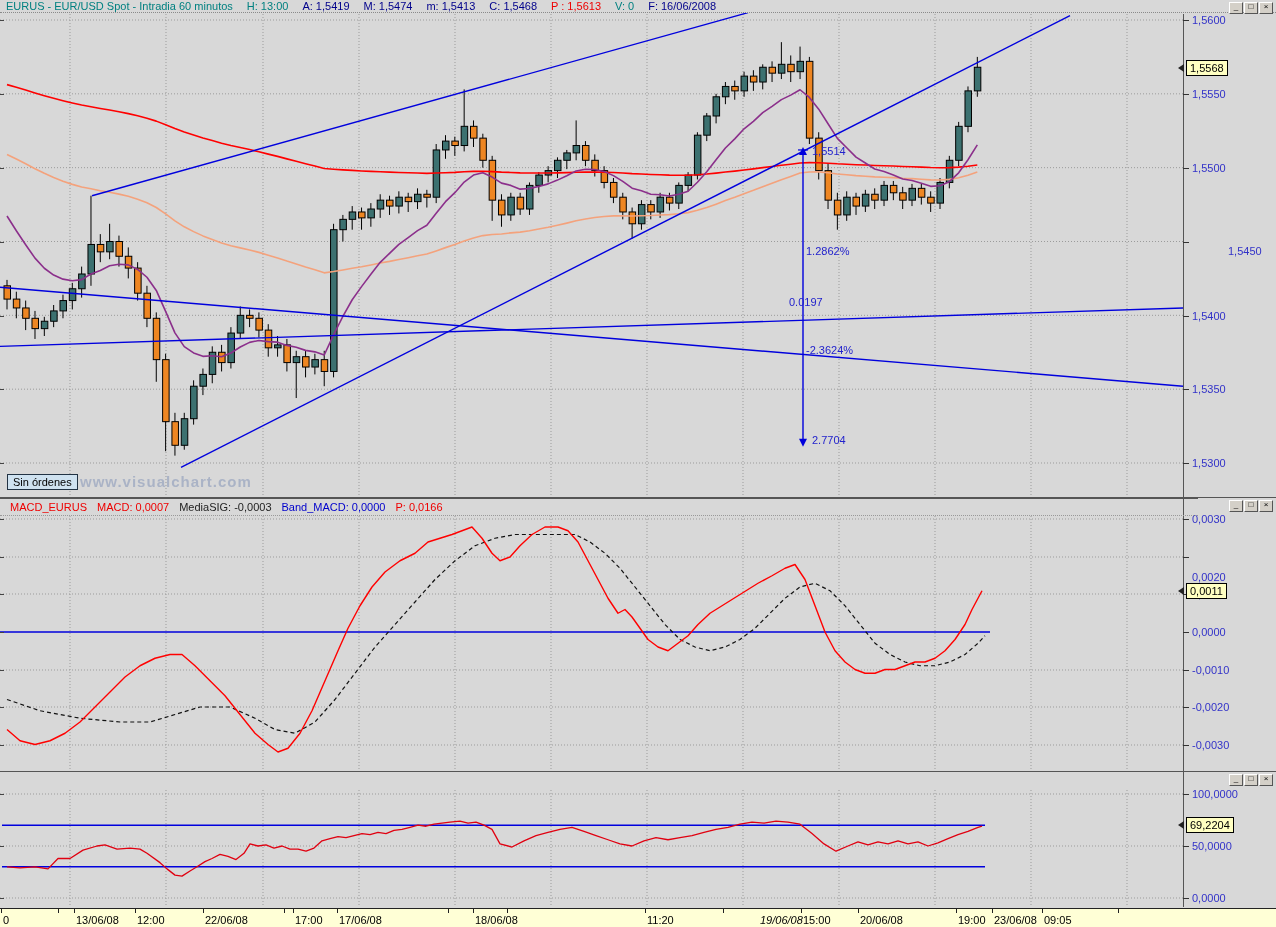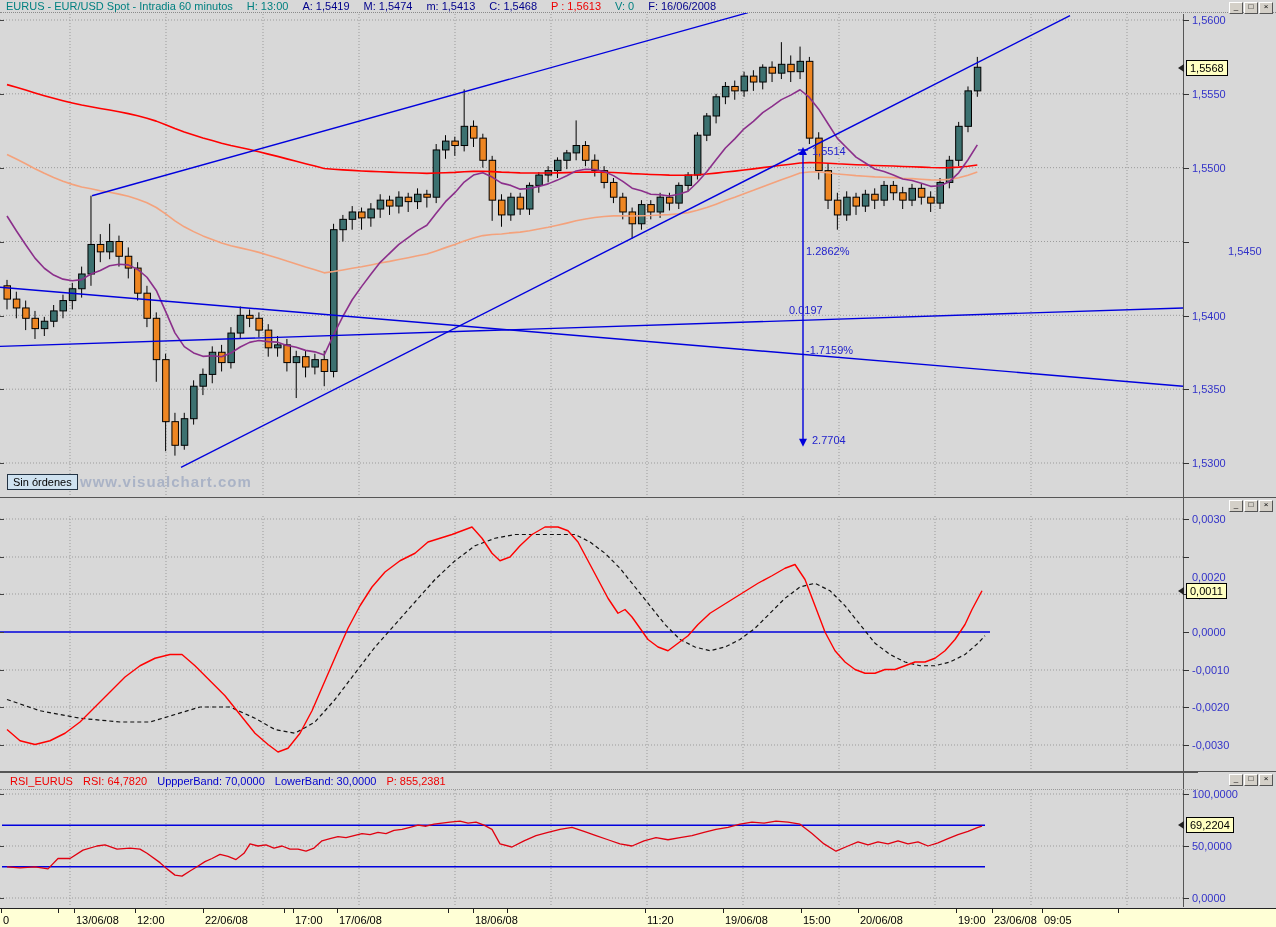--- a/index.html
+++ b/index.html
@@ -321,21 +321,21 @@
       <line x1="2" y1="866.8" x2="985" y2="866.8" stroke="#0000dd" stroke-width="1.5"></line>
       <polyline points="7,866.8 20,867.84 35,866.8 48,868.88 58,858.48 70,858.48 83,850.16 97,846 105,844.96 117,849.12 130,848.08 140,849.12 147,853.28 160,862.64 167,868.88 175,875.12 182,876.16 190,870.96 197,866.8 205,861.6 212,858.48 220,854.32 228,856.4 236,859.52 244,853.28 250,843.92 258,846 266,844.96 274,848.08 282,846 290,849.12 298,849.12 306,851.2 314,848.08 322,840.8 330,838.72 338,836.64 346,837.68 354,835.6 362,833.52 370,834.56 378,832.48 386,833.52 394,830.4 402,829.36 410,827.28 418,825.2 426,826.24 434,824.16 442,823.12 450,822.08 460,821.04 468,823.12 476,822.08 484,825.2 492,829.36 500,843.92 512,847.04 524,840.8 536,835.6 548,832.48 560,829.36 572,827.28 584,831.44 596,835.6 608,839.76 620,843.92 632,846 644,840.8 656,837.68 668,839.76 680,837.68 692,835.6 704,832.48 716,829.36 728,827.28 740,824.16 752,822.08 764,823.12 776,821.04 788,822.08 800,824.16 812,833.52 824,843.92 836,851.2 848,846 858,841.84 868,844.96 878,841.84 888,843.92 898,840.8 908,843.92 918,841.84 928,846 938,842.88 948,838.72 958,834.56 968,831.44 978,827.28 982,826.032" fill="none" stroke="#e00010" stroke-width="1.3" stroke-linejoin="round"></polyline>
     </svg>
 
   <div class="titlebar" id="titlebar"><span style="color: rgb(0, 128, 128);">EURUS - EUR/USD Spot - Intradia 60 minutos</span><span style="color: rgb(0, 128, 128);">H: 13:00</span><span style="color: rgb(0, 0, 139);">A: 1,5419</span><span style="color: rgb(0, 0, 139);">M: 1,5474</span><span style="color: rgb(0, 0, 139);">m: 1,5413</span><span style="color: rgb(0, 0, 139);">C: 1,5468</span><span style="color: rgb(238, 0, 0);">P : 1,5613</span><span style="color: rgb(0, 128, 128);">V: 0</span><span style="color: rgb(0, 0, 139);">F: 16/06/2008</span></div>
 
   <div class="vline-axis"></div>
   <div class="panelborder" style="top:497px"></div>
   <div class="panelborder" style="top:771px"></div>
 
-  <div class="hdr" id="rsi-header" style="top:772px"><span style="color: rgb(238, 0, 0);">RSI_EURUS</span><span style="color: rgb(238, 0, 0);">RSI: 64,7820</span><span style="color: rgb(0, 0, 204);">UppperBand: 70,0000</span><span style="color: rgb(0, 0, 204);">LowerBand: 30,0000</span><span style="color: rgb(238, 0, 0);">P: 855,2381</span></div>
+  <div class="hdr" id="macd-header" style="top:498px"><span style="color: rgb(238, 0, 0);">MACD_EURUS</span><span style="color: rgb(238, 0, 0);">MACD: 0,0007</span><span style="color: rgb(34, 34, 34);">MediaSIG: -0,0003</span><span style="color: rgb(0, 0, 204);">Band_MACD: 0,0000</span><span style="color: rgb(238, 0, 0);">P: 0,0166</span></div>
 
   <div class="winbtns" id="wb-main" style="top:2px;right:3px">
       <div class="winbtn">_</div>
       <div class="winbtn">□</div>
       <div class="winbtn">×</div>
     </div>
   <div class="winbtns" id="wb-macd" style="top:500px;right:3px">
       <div class="winbtn">_</div>
       <div class="winbtn">□</div>
       <div class="winbtn">×</div>
@@ -395,22 +395,22 @@
       <div class="tickdash" style="left: 1183px; top: 846px;"></div>
       <div class="leftdash" style="left: 0px; top: 846px;"></div>
       <div class="pricelabel" style="left: 1192px; top: 841px;">50,0000</div>
       <div class="tickdash" style="left: 1183px; top: 898px;"></div>
       <div class="leftdash" style="left: 0px; top: 898px;"></div>
       <div class="pricelabel" style="left: 1192px; top: 893px;">0,0000</div>
     </div>
   <div id="annotations">
       <div class="annot" style="left: 812px; top: 145px;">1,5514</div>
       <div class="annot" style="left: 806px; top: 245px;">1.2862%</div>
-      <div class="annot" style="left: 762px; top: 304px; padding-left: 27px;">0.0197</div>
-      <div class="annot" style="left: 806px; top: 344px;">-1.7159%</div>
+      <div class="annot" style="left: 762px; top: 296px; padding-left: 27px;">0.0197</div>
+      <div class="annot" style="left: 806px; top: 344px;">-2.3624%</div>
       <div class="annot" style="left: 812px; top: 434px;">2.7704</div>
     </div>
 
   <div class="orders">Sin órdenes</div>
   <div class="watermark">www.visualchart.com</div>
 
   <div class="boxarrow" id="arr-main" style="top: 64px;"></div>
   <div class="valuebox" id="box-main" style="top: 60px;">1,5568</div>
   <div class="boxarrow" id="arr-macd" style="top: 587px;"></div>
   <div class="valuebox" id="box-macd" style="top: 583px;">0,0011</div>
@@ -428,21 +428,21 @@
       <div class="timelabel" style="left: 205px;">22/06/08</div>
       <div class="timetick" style="left: 293px;"></div>
       <div class="timelabel" style="left: 295px;">17:00</div>
       <div class="timetick" style="left: 337px;"></div>
       <div class="timelabel" style="left: 339px;">17/06/08</div>
       <div class="timetick" style="left: 473px;"></div>
       <div class="timelabel" style="left: 475px;">18/06/08</div>
       <div class="timetick" style="left: 645px;"></div>
       <div class="timelabel" style="left: 647px;">11:20</div>
       <div class="timetick" style="left: 723px;"></div>
-      <div class="timelabel" style="left: 725px;">19/06/08</div>
+      <div class="timelabel" style="left: 760px; font-style: italic;">19/06/08</div>
       <div class="timetick" style="left: 801px;"></div>
       <div class="timelabel" style="left: 803px;">15:00</div>
       <div class="timetick" style="left: 858px;"></div>
       <div class="timelabel" style="left: 860px;">20/06/08</div>
       <div class="timetick" style="left: 956px;"></div>
       <div class="timelabel" style="left: 958px;">19:00</div>
       <div class="timetick" style="left: 992px;"></div>
       <div class="timelabel" style="left: 994px;">23/06/08</div>
       <div class="timetick" style="left: 1042px;"></div>
       <div class="timelabel" style="left: 1044px;">09:05</div>

